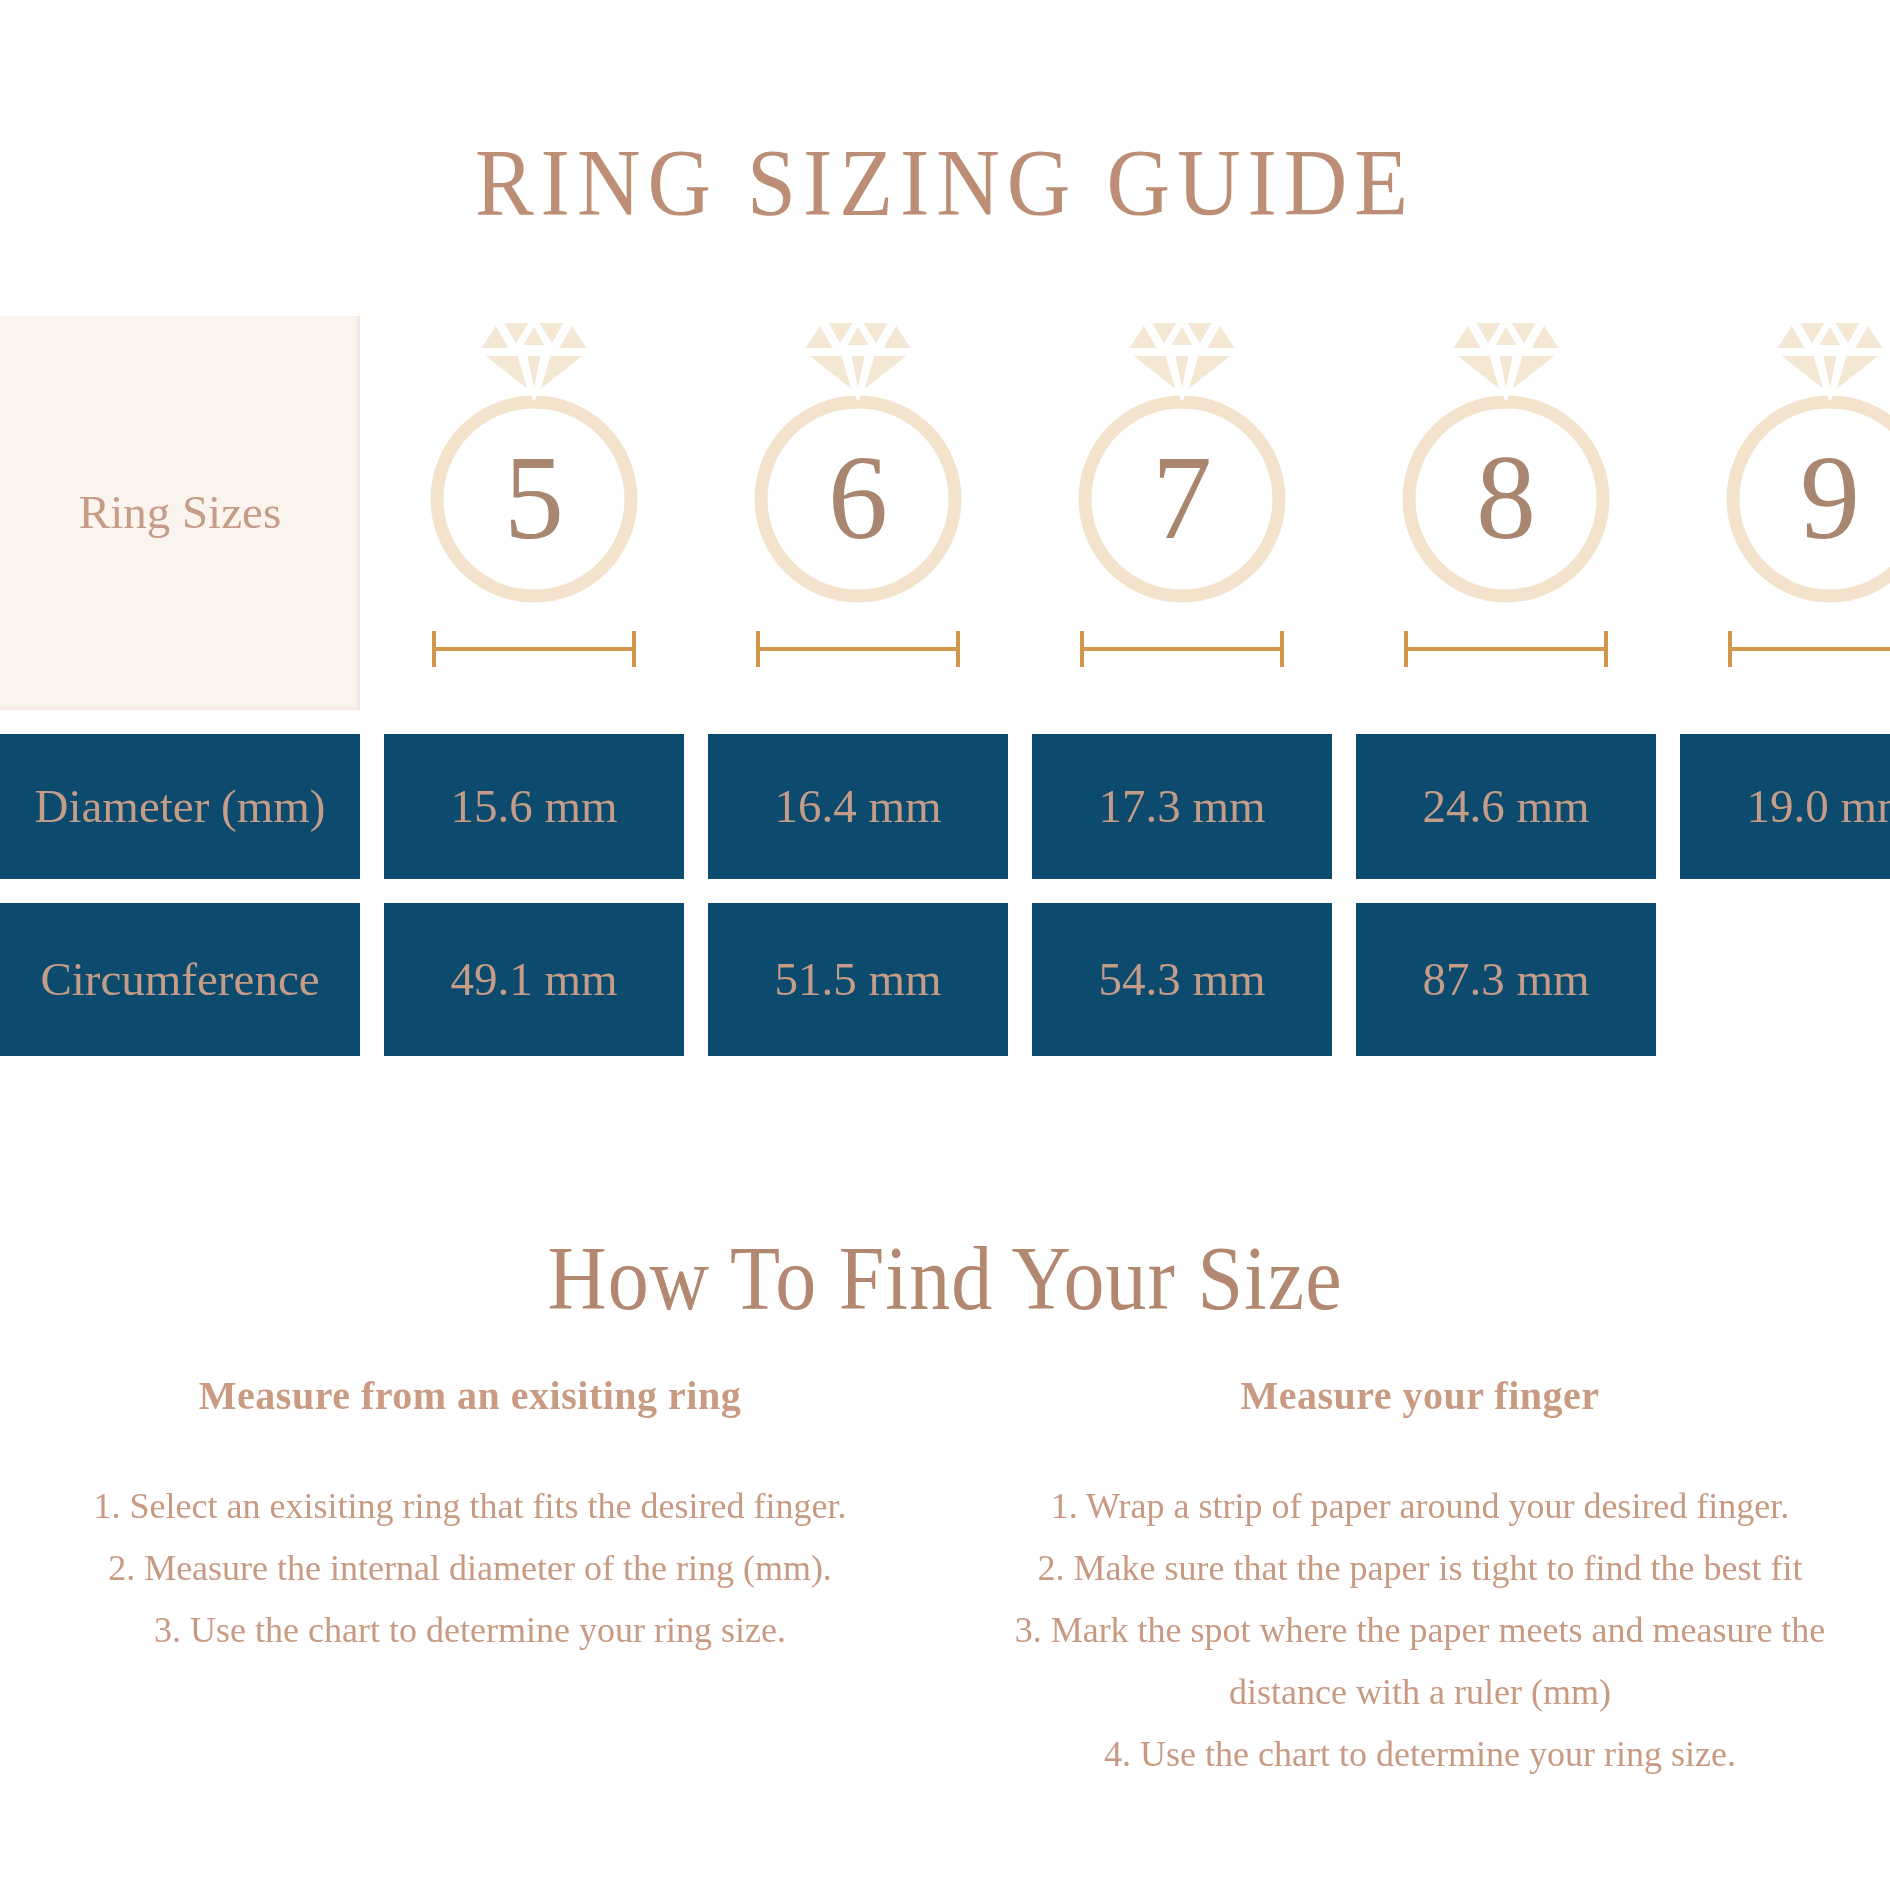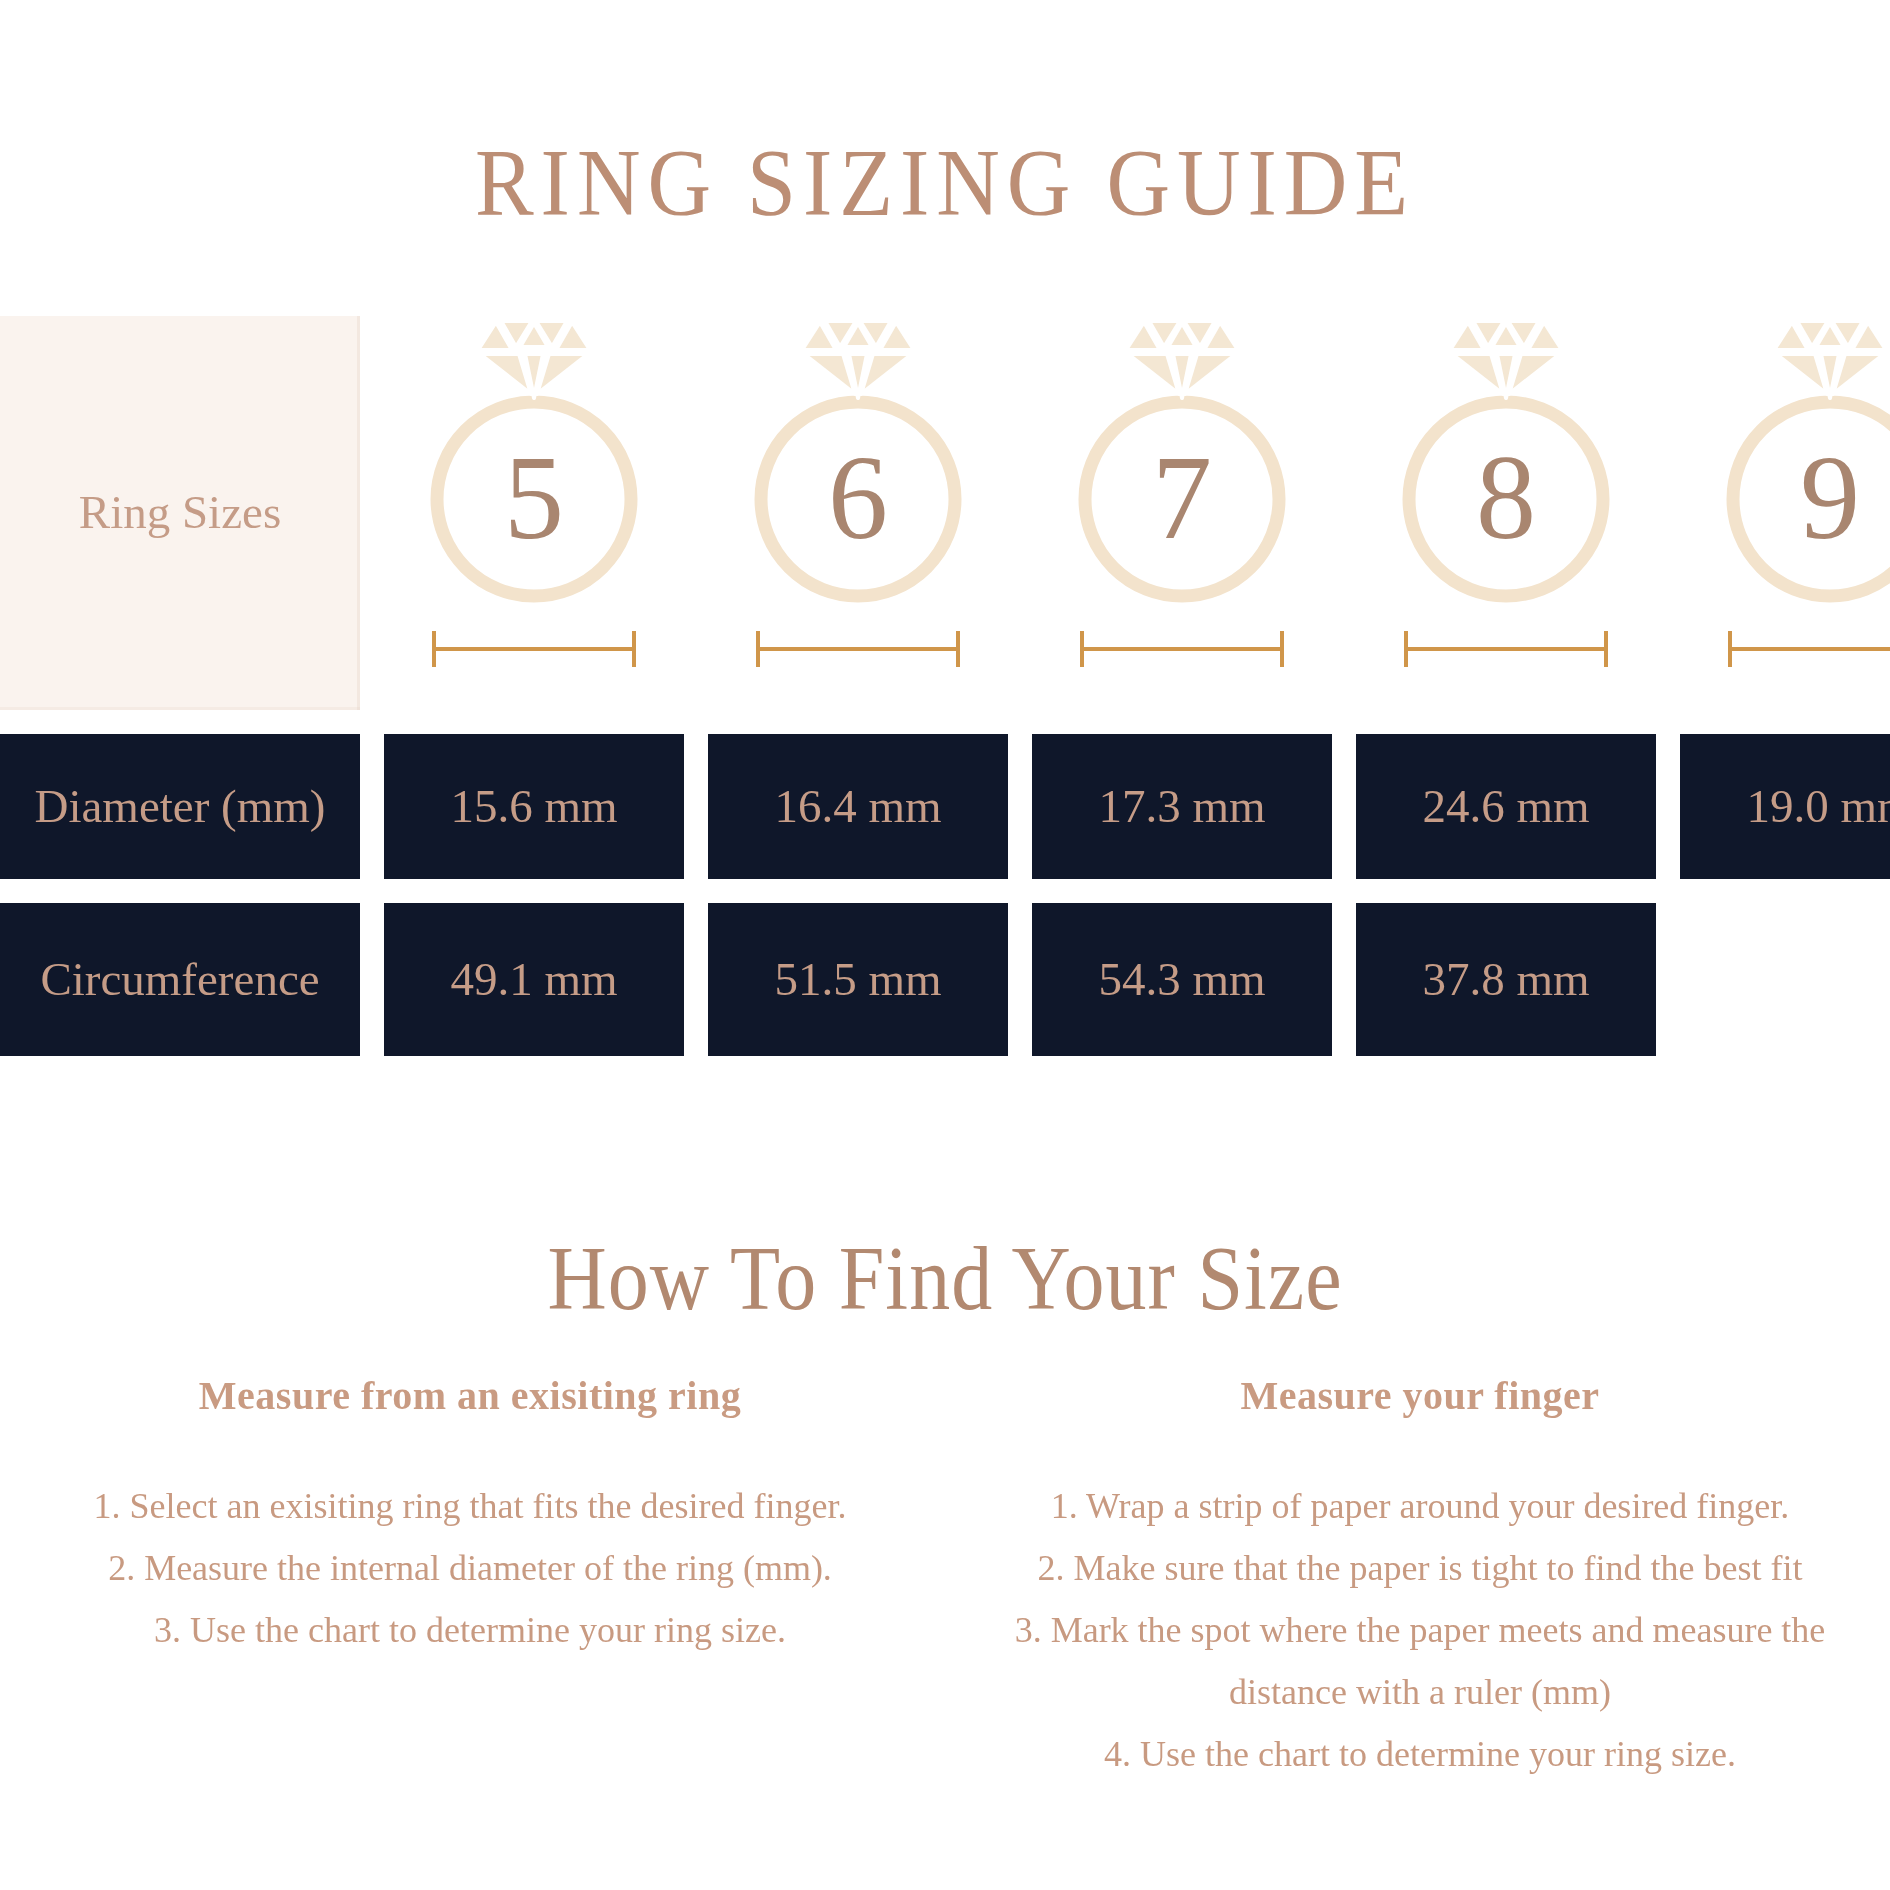--- a/index.html
+++ b/index.html
@@ -16,21 +16,21 @@
   }
 
   
   .size-table{
     position:absolute;top:316px;left:0;width:1890px;
     display:grid;
     grid-template-columns:360px repeat(5,1fr);
     grid-template-rows:394px 145px 153px;
     gap:24px;
   }
-  .cell{background:#0f172a;display:flex;align-items:center;justify-content:center;}
+  .cell{background:#0c4a6e;display:flex;align-items:center;justify-content:center;}
   .cell.ring-cell{background:#ffffff;position:relative;justify-content:center;align-items:flex-start;}
   .cell.corner{background:#faf3ee;box-shadow:inset -3px 0 0 rgba(222,198,183,0.25), inset 0 -3px 0 rgba(222,198,183,0.18);}
   .row-label, .value{
     color:#c59c87;font-size:47px;line-height:1.1;text-align:center;
   }
   .ring-svg{display:block;}
 
   
   .howto-heading{
     position:absolute;top:1158px;left:0;width:1890px;
@@ -195,21 +195,21 @@
     <div class="cell">
         <span class="value">49.1 mm</span>
       </div>
     <div class="cell">
         <span class="value">51.5 mm</span>
       </div>
     <div class="cell">
         <span class="value">54.3 mm</span>
       </div>
     <div class="cell">
-        <span class="value">37.8 mm</span>
+        <span class="value">87.3 mm</span>
       </div>
   </div>
 
   <h2 class="howto-heading">How To Find Your Size</h2>
 
   <div class="instruction-col left">
     <h3>Measure from an exisiting ring</h3>
     <div class="steps">
       <div class="step">1. Select an exisiting ring that fits the desired finger.</div>
       <div class="step">2. Measure the internal diameter of the ring (mm).</div>

